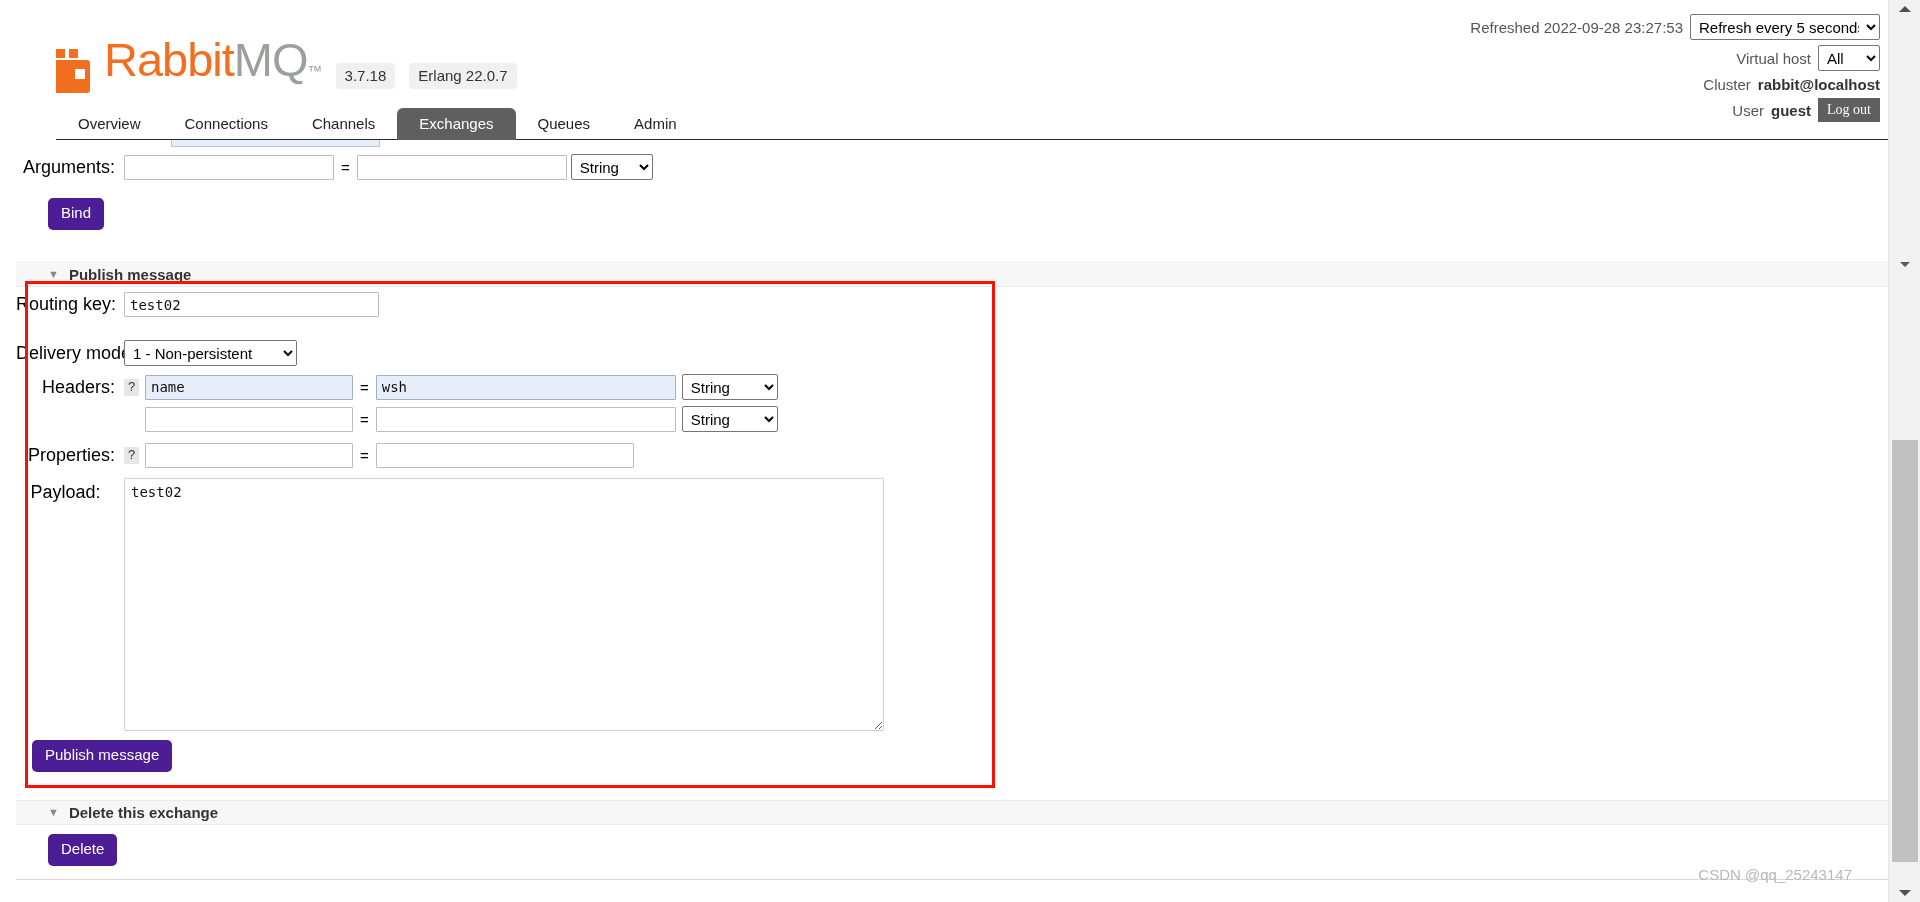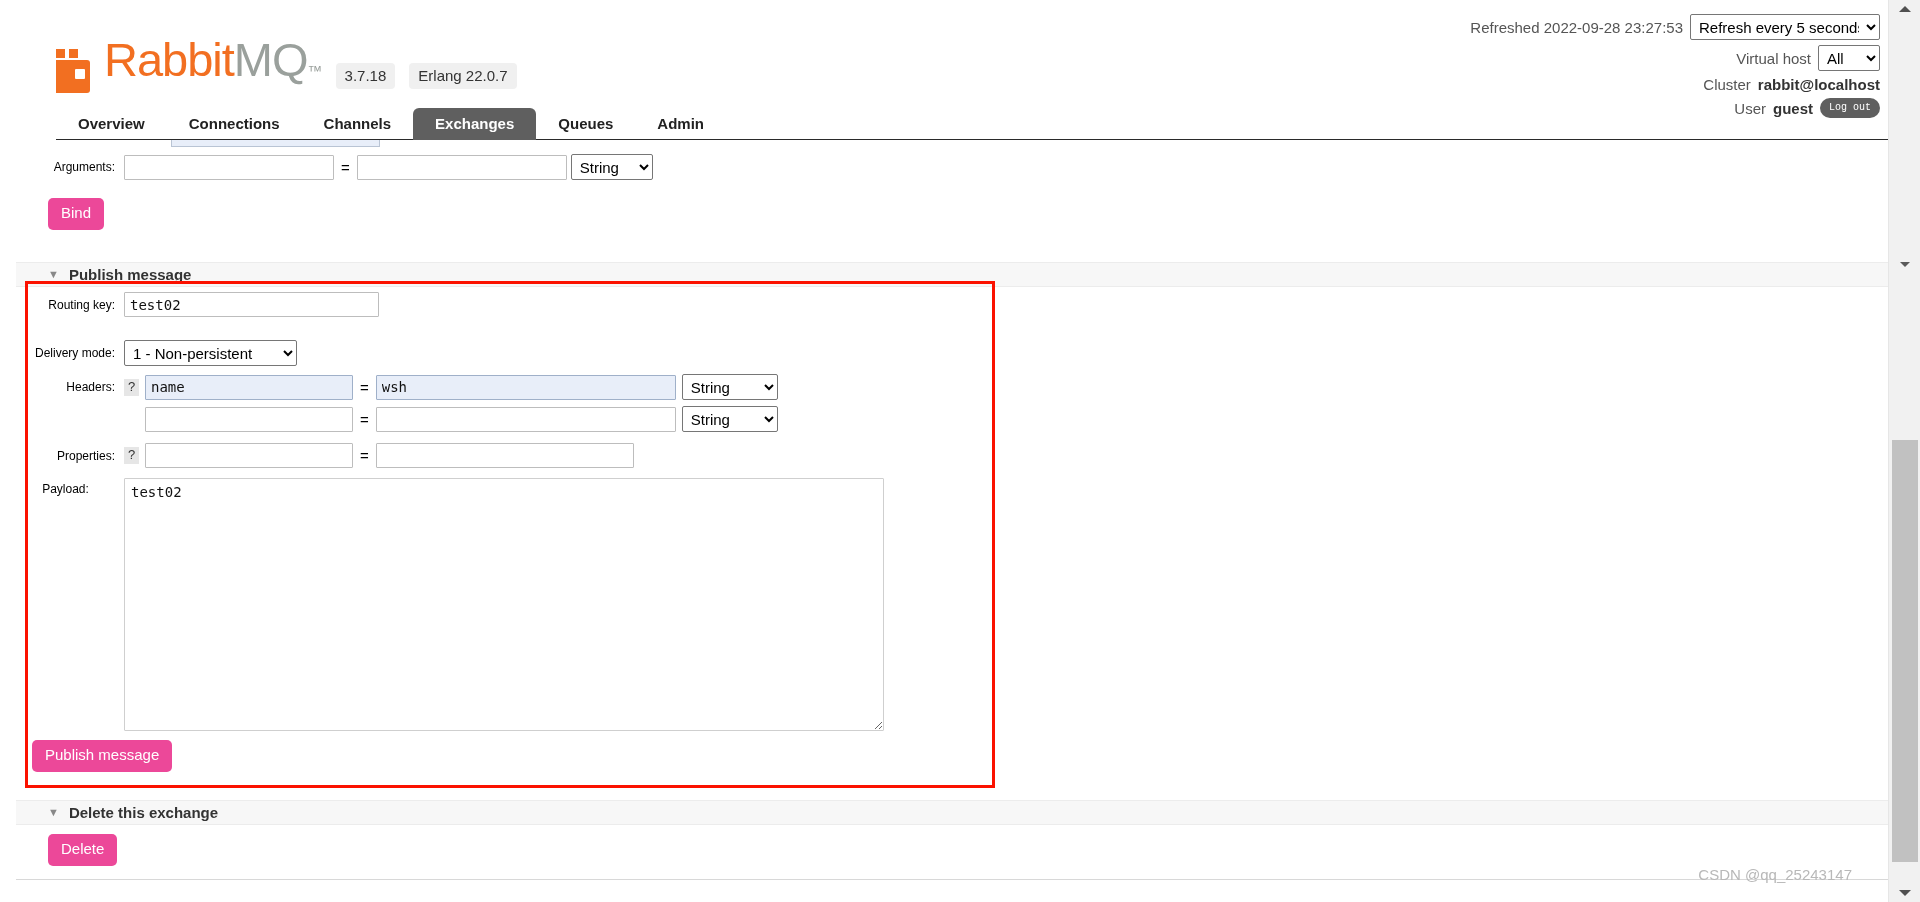--- a/index.html
+++ b/index.html
@@ -111,40 +111,40 @@
     border-radius: 2px;
     padding: 2px 4px;
     height: 26px;
   }
   #refresh-select { width: 190px; }
   #vhost-select { width: 62px; }
   .logout-btn {
     background: #5f5f5f;
     color: #ffffff;
     border: none;
-    border-radius: 12px;
-    font-family: Liberation Mono, monospace;
-    font-size: 10px;
+    border-radius: 0;
+    font-family: Liberation Serif, serif;
+    font-size: 14px;
     padding: 4px 9px 5px 9px;
     cursor: pointer;
     line-height: 1.1;
   }
 
   
   #nav {
     position: absolute;
     left: 56px; top: 108px;
     height: 32px;
     display: flex;
     align-items: stretch;
     z-index: 4;
   }
   .tab {
     font-size: 15px;
-    font-weight: bold;
+    font-weight: normal;
     color: #222222;
     padding: 7px 22px 8px 22px;
     border-radius: 6px 6px 0 0;
     white-space: nowrap;
     cursor: pointer;
     text-decoration: none;
   }
   .tab.active {
     background: #5f5f5f;
     color: #ffffff;
@@ -171,21 +171,21 @@
   
   .frow {
     display: flex;
     align-items: center;
     white-space: nowrap;
   }
   .flabel {
     width: 108px;
     text-align: right;
     padding-right: 9px;
-    font-size: 12px;
+    font-size: 18px;
     color: #000;
   }
   .qmark {
     display: inline-block;
     background: #e6e6e6;
     color: #333;
     font-size: 13px;
     line-height: 15px;
     width: 15px;
     height: 17px;
@@ -214,21 +214,21 @@
   #args-row {
     position: absolute;
     left: 16px; top: 154px;
   }
   #args-key { width: 210px; }
   #args-val { width: 210px; }
   #args-type { width: 82px; margin-left: 4px; }
 
   
   .gray-btn {
-    background: #ec4899;
+    background: #4c1d95;
     color: #ffffff;
     border: none;
     border-radius: 5px;
     font-family: "Liberation Sans", sans-serif;
     font-size: 15px;
     padding: 7px 13px 8px 13px;
     cursor: pointer;
     line-height: 1.1;
   }
   #bind-btn { position: absolute; left: 48px; top: 198px; }

